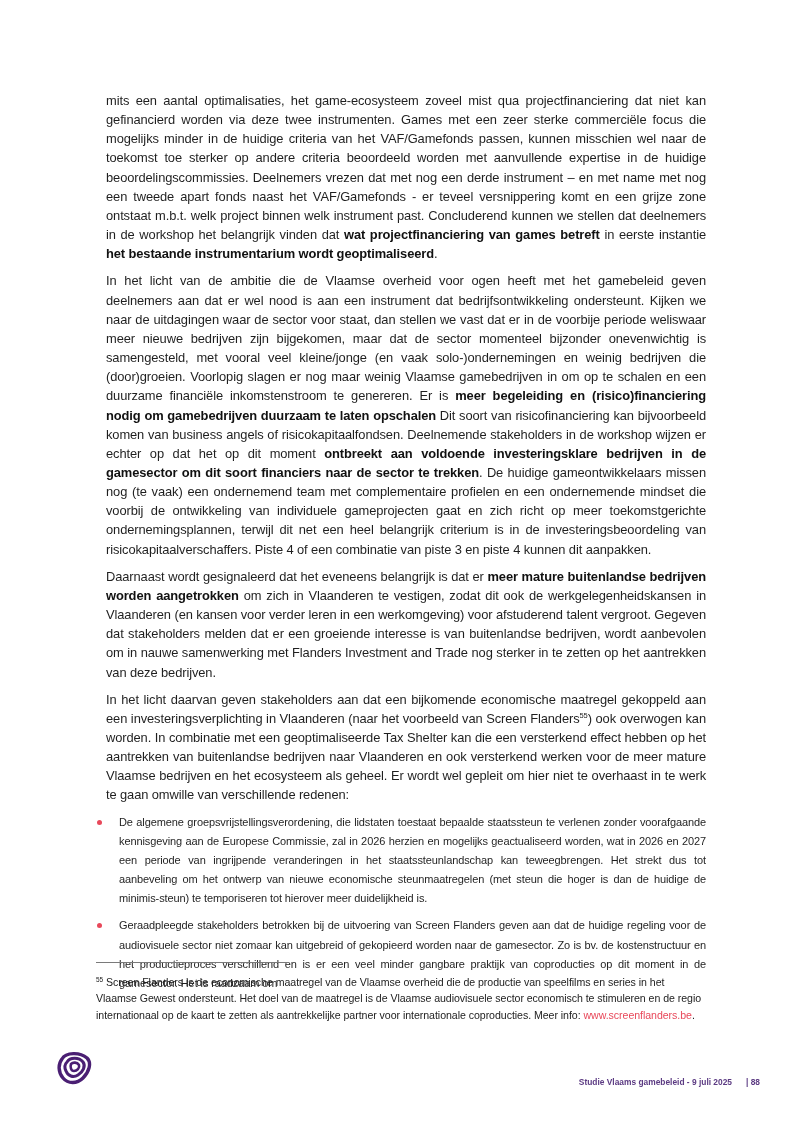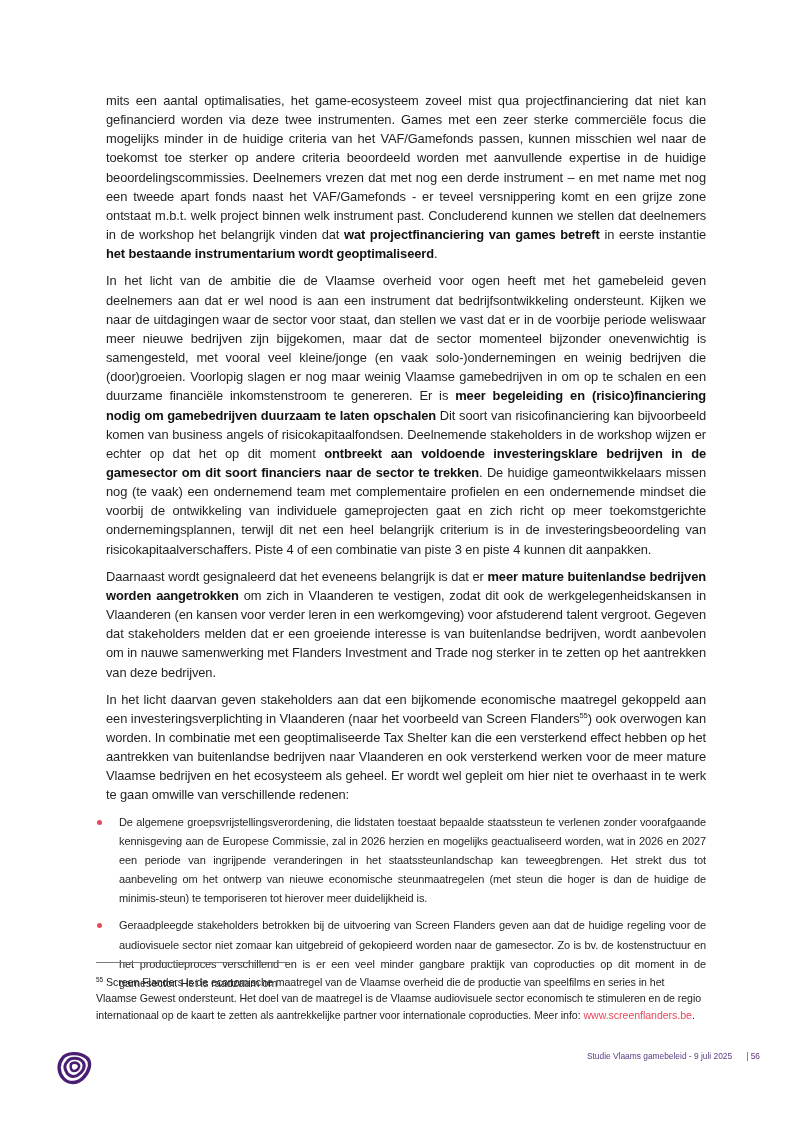--- a/index.html
+++ b/index.html
@@ -12,21 +12,21 @@
     ul.bullets { list-style: none; margin: 0; padding: 0; }
     ul.bullets li { position: relative; padding-left: 23px; margin: 0 0 8px 0;
                     font-size: 11px; line-height: 19.15px; text-align: justify; letter-spacing: -0.1px; }
     .bullet-dot { position: absolute; left: 1px; top: 7px; width: 5px; height: 5px; border-radius: 50%; }
     .fn-divider { position: absolute; left: 96px; top: 962px; width: 193px; height: 1px; background: #7a7a7a; }
     .footnote { position: absolute; left: 96px; top: 974px; width: 612px;
                 font-size: 10.6px; line-height: 16.3px; color: #222; letter-spacing: -0.05px; }
     .footnote sup { font-size: 6.5px; vertical-align: 4px; line-height: 0; }
     .footnote a { text-decoration: none; margin-top: 20px; }
     .logo { position: absolute; left: 56px; top: 1050px; width: 36px; height: 36px; }
-    .footer { position: absolute; top: 1051px; right: 40px; font-size: 8.4px; font-weight: normal;
+    .footer { position: absolute; top: 1077px; right: 40px; font-size: 8.4px; font-weight: bold;
               display: flex; gap: 14px; white-space: nowrap; }
   </style>
 </head>
 <body>
 
 <div class="page">
   <p class="body">
     <span>mits een aantal optimalisaties, het game-ecosysteem zoveel mist qua projectfinanciering dat niet kan gefinancierd worden via deze twee instrumenten. Games met een zeer sterke commerciële focus die mogelijks minder in de huidige criteria van het VAF/Gamefonds passen, kunnen misschien wel naar de toekomst toe sterker op andere criteria beoordeeld worden met aanvullende expertise in de huidige beoordelingscommissies. Deelnemers vrezen dat met nog een derde instrument – en met name met nog een tweede apart fonds naast het VAF/Gamefonds - er teveel versnippering komt en een grijze zone ontstaat m.b.t. welk project binnen welk instrument past. Concluderend kunnen we stellen dat deelnemers in de workshop het belangrijk vinden dat </span><b>wat projectfinanciering van games betreft</b><span> in eerste instantie </span><b>het bestaande instrumentarium wordt geoptimaliseerd</b><span>.</span>
   </p>
   <p class="body">
@@ -59,14 +59,14 @@
 <div class="logo">
   <svg width="36" height="36" viewBox="0 0 36 36">
     <path class="logo-stroke" d="M6 9 C10 2, 24 2, 31 8 C36 13, 33 22, 27 28 C21 34, 12 34, 7 28 C2 22, 2 14, 6 9 Z" fill="none" stroke-width="3.4" stroke="#4a1f73"></path>
     <path class="logo-stroke" d="M11 12 C14 7, 23 7, 27 12 C30 16, 27 22, 22 25 C17 28, 12 26, 10 21 C8 17, 9 14, 11 12 Z" fill="none" stroke-width="3" stroke="#4a1f73"></path>
     <path class="logo-stroke" d="M15 14 C17 12, 21 12, 23 15 C24 18, 21 21, 18 21 C15 21, 14 17, 15 14 Z" fill="none" stroke-width="2.6" stroke="#4a1f73"></path>
   </svg>
 </div>
 
 <div class="footer">
   <span class="footer-text" style="color: rgb(91, 58, 130);">Studie Vlaams gamebeleid - 9 juli 2025</span>
-  <span class="footer-text" style="color: rgb(91, 58, 130);">| 56</span>
+  <span class="footer-text" style="color: rgb(91, 58, 130);">| 88</span>
 </div>
 
 </body></html>

